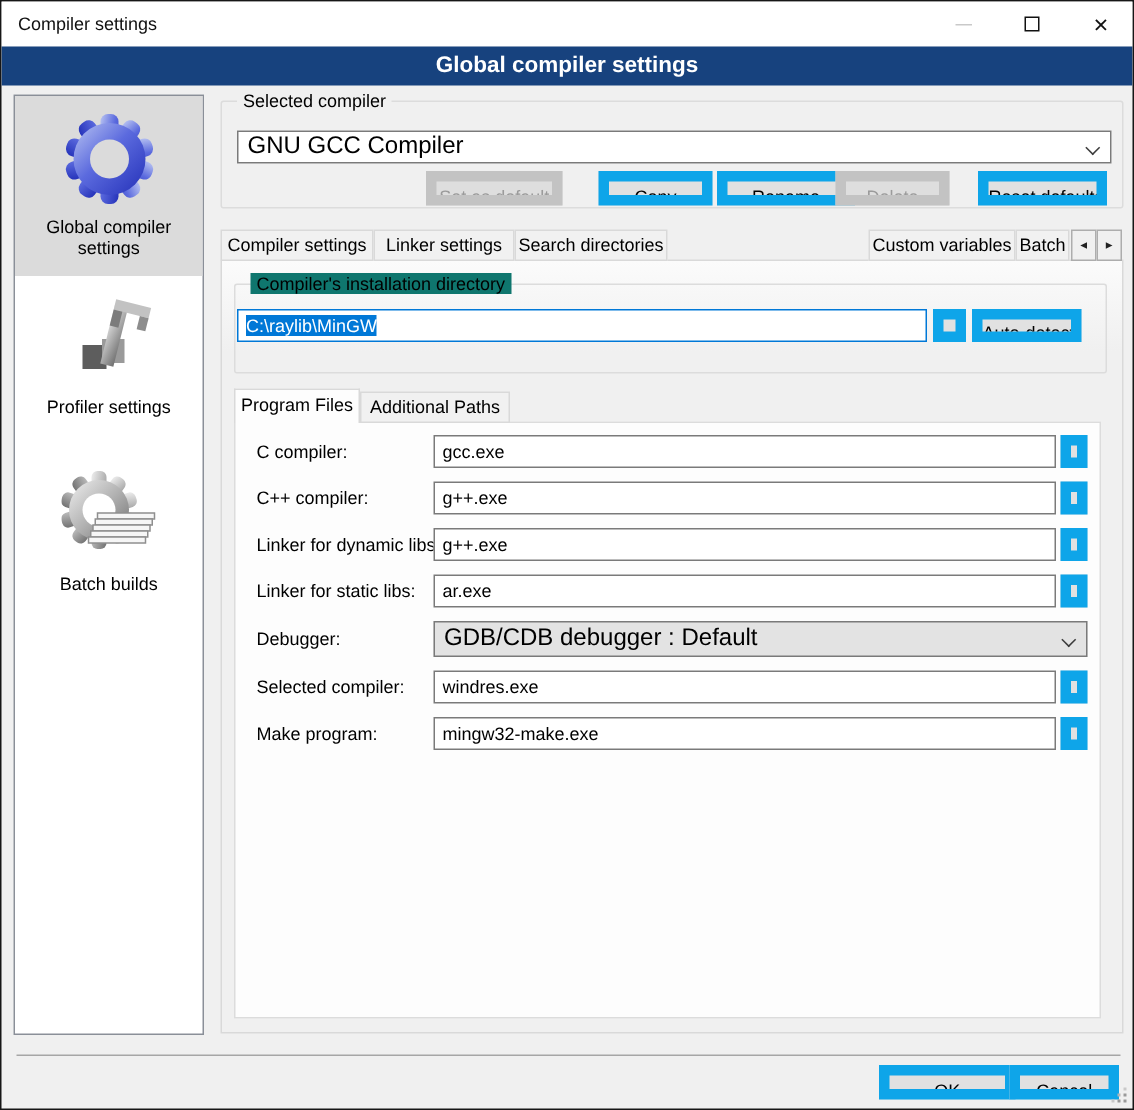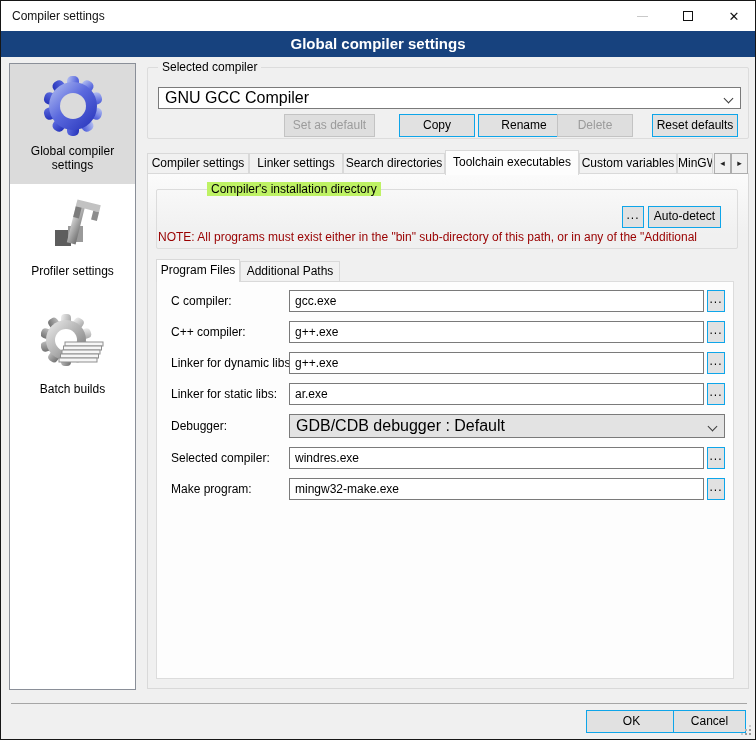--- a/index.html
+++ b/index.html
@@ -23,21 +23,21 @@
   .sidebar{position:absolute;left:8px;top:62px;width:127px;height:627px;background:#FFFFFF;
            border:1px solid #8a8f98;}
   .side-item{position:relative;width:100%;text-align:center;padding-top:10px;}
   .side-item.selected{background:#DBDBDB;}
   .side-item .icon64{width:64px;height:64px;margin:0 auto;display:block;}
   .side-label{display:block;margin-top:6px;font-size:12px;line-height:14px;padding:0 6px;color:#000;}
   
   .group{position:absolute;border:1px solid #DCDCDC;border-radius:2px;}
   .group-label{position:absolute;top:-8px;left:10px;background:#F0F0F0;padding:0 4px;font-size:12px;white-space:nowrap;}
   
-  .btn{position:absolute;height:23px;background:#E1E1E1;border:1px solid #0ea5e9;
+  .btn{position:absolute;height:23px;background:#E1E1E1;border:7px solid #0ea5e9;
        font-family:"Liberation Sans",sans-serif;font-size:12px;text-align:center;line-height:20px;
        color:#000;white-space:nowrap;overflow:hidden;cursor:default;}
   .btn.disabled{color:#9b9b9b;border-color:#C3C3C3;background:#DEDEDE;}
   .txt{position:absolute;height:22px;background:#FFFFFF;border:1px solid #7A7A7A;
        font-family:"Liberation Sans",sans-serif;font-size:12px;padding:0 5px;line-height:20px;
        white-space:nowrap;overflow:hidden;outline:none;}
   input.txt{color:#000;}
   .ellbtn{width:18px;padding:0;line-height:16px;letter-spacing:1px;}
   .combo{position:absolute;height:22px;background:#fff;border:1px solid #7A7A7A;line-height:20px;
          padding:0 20px 0 6px;font-size:16px;white-space:nowrap;overflow:hidden;}
@@ -169,34 +169,35 @@
   </div>
   <div class="btn disabled" style="left:283px;top:113px;width:91px;">Set as default</div>
   <div class="btn" style="left:398px;top:113px;width:76px;">Copy</div>
   <div class="btn" style="left:477px;top:113px;width:92px;">Rename</div>
   <div class="btn disabled" style="left:556px;top:113px;width:76px;">Delete</div>
   <div class="btn" style="left:651px;top:113px;width:86px;">Reset defaults</div>
 
   <div class="tab" style="left:146px;width:102px;">Compiler settings</div>
   <div class="tab" style="left:248px;width:94px;">Linker settings</div>
   <div class="tab" style="left:342px;width:102px;">Search directories</div>
-  <div class="tab active" style="left:444px;width:134px;">Toolchain executables</div>
   <div class="tab" style="left:578px;width:98px;">Custom variables</div>
-  <div class="tab" style="left:676px;width:36px;">MinGW</div>
+  <div class="tab" style="left:676px;width:36px;">Batch</div>
   <div class="tabspin" style="left:713px;"><span>◂</span></div>
   <div class="tabspin" style="left:730px;"><span>▸</span></div>
 
   <div class="outer-panel"></div>
 
   <div class="group z3" style="left:155px;top:188px;width:582px;height:60px;background:transparent;">
-    <span class="group-label" style="background:#bef264;margin-left:40px;">Compiler's installation directory</span>
+    <span class="group-label" style="background:#0f766e;">Compiler's installation directory</span>
+  </div>
+  <div class="txt focus-input z3" style="left:157px;top:205px;width:460px;">
+    <span class="sel-text">C:\raylib\MinGW</span>
   </div>
   <div class="btn ellbtn z3" style="left:621px;top:205px;width:22px;height:22px;line-height:17px;">...</div>
   <div class="btn z3" style="left:647px;top:205px;width:73px;height:22px;line-height:19px;">Auto-detect</div>
-  <div class="note">NOTE: All programs must exist either in the "bin" sub-directory of this path, or in any of the "Additional</div>
 
   <div class="subtab active" style="left:155px;top:258px;width:84px;height:23px;line-height:21px;">Program Files</div>
   <div class="subtab" style="left:239px;top:260px;width:100px;">Additional Paths</div>
   <div class="inner-panel"></div>
 
   <span class="lbl z3" style="left:170px;top:293px;">C compiler:</span>
   <input class="txt z3" style="left: 288px; top: 289px; width: 415px;" value="gcc.exe">
   <div class="btn ellbtn z3" style="left:706px;top:289px;height:22px;">...</div>
 
   <span class="lbl z3" style="left:170px;top:324px;">C++ compiler:</span>

